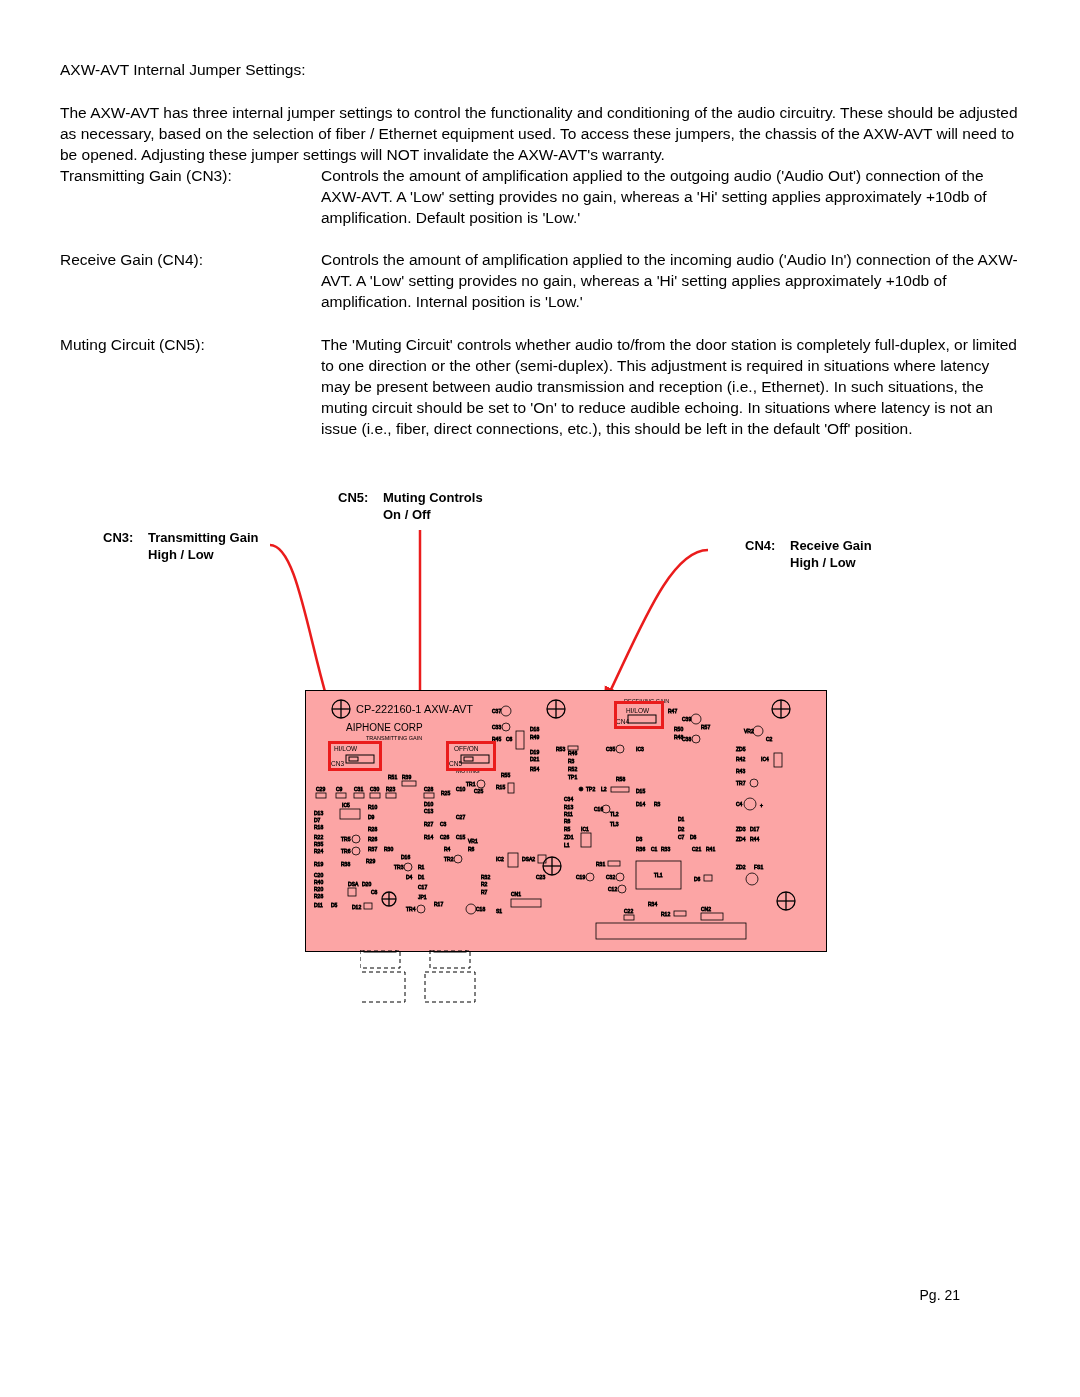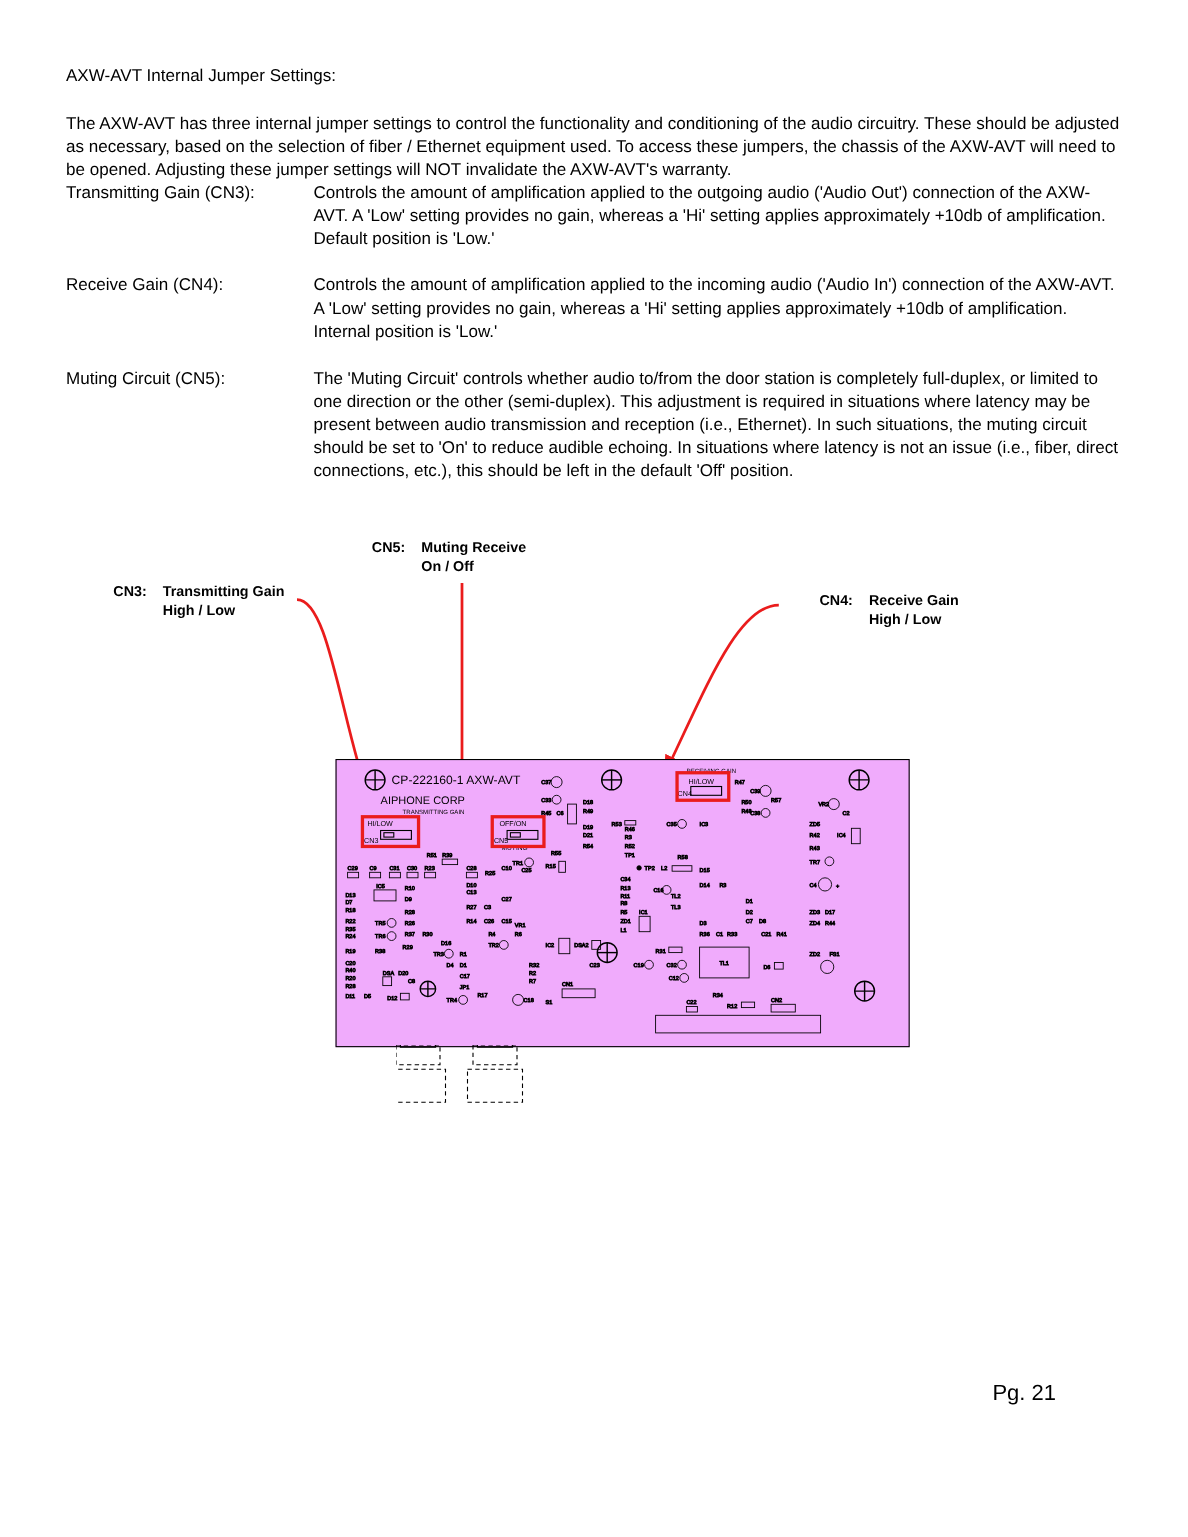--- a/index.html
+++ b/index.html
@@ -15,20 +15,21 @@
   }
   .title {
     font-weight: normal;
     margin-bottom: 22px;
   }
   .intro {
   }
   .jumper-row {
     display: flex;
     margin-bottom: 22px;
+    gap: 36px;
   }
   .jumper-label {
     width: 225px;
     flex-shrink: 0;
   }
   .jumper-desc {
     flex: 1;
   }
   .diagram-zone {
     position: relative;
@@ -45,36 +46,36 @@
     display: inline-block;
     width: 45px;
   }
   .pcb {
     position: absolute;
     left: 245px;
     top: 180px;
     width: 520px;
     height: 260px;
     border: 1.5px solid #000;
-    background: #f0abfc;
+    background: #fca5a5;
     overflow: hidden;
   }
   .pcb svg {
     display: block;
   }
   .redbox {
     position: absolute;
     border: 3px solid #ea1c1c;
     box-sizing: border-box;
   }
   .pagenum {
     position: absolute;
     right: 60px;
-    bottom: 56px;
-    font-size: 20px;
+    bottom: 32px;
+    font-size: 14px;
   }
   .wrap {
     position: relative;
     min-height: 1277px;
   }
 </style>
 </head>
 <body>
 <div class="wrap">
 
@@ -98,21 +99,21 @@
 </div>
 
 <div class="diagram-zone">
 
   <div class="callout" style="left:7px; top:20px;margin-left:36px;">
     <span class="cid">CN3:</span><span>Transmitting Gain</span><br>
     <span class="cid"></span><span>High / Low</span>
   </div>
 
   <div class="callout" style="left:278px; top:-20px;">
-    <span class="cid">CN5:</span><span>Muting Receive</span><br>
+    <span class="cid">CN5:</span><span>Muting Controls</span><br>
     <span class="cid"></span><span>On / Off</span>
   </div>
 
   <div class="callout" style="left:650px; top:28px;margin-left:35px;">
     <span class="cid">CN4:</span><span>Receive Gain</span><br>
     <span class="cid"></span><span>High / Low</span>
   </div>
 
   <svg width="800" height="260" style="position:absolute;left:0;top:0;pointer-events:none">
     <defs>

